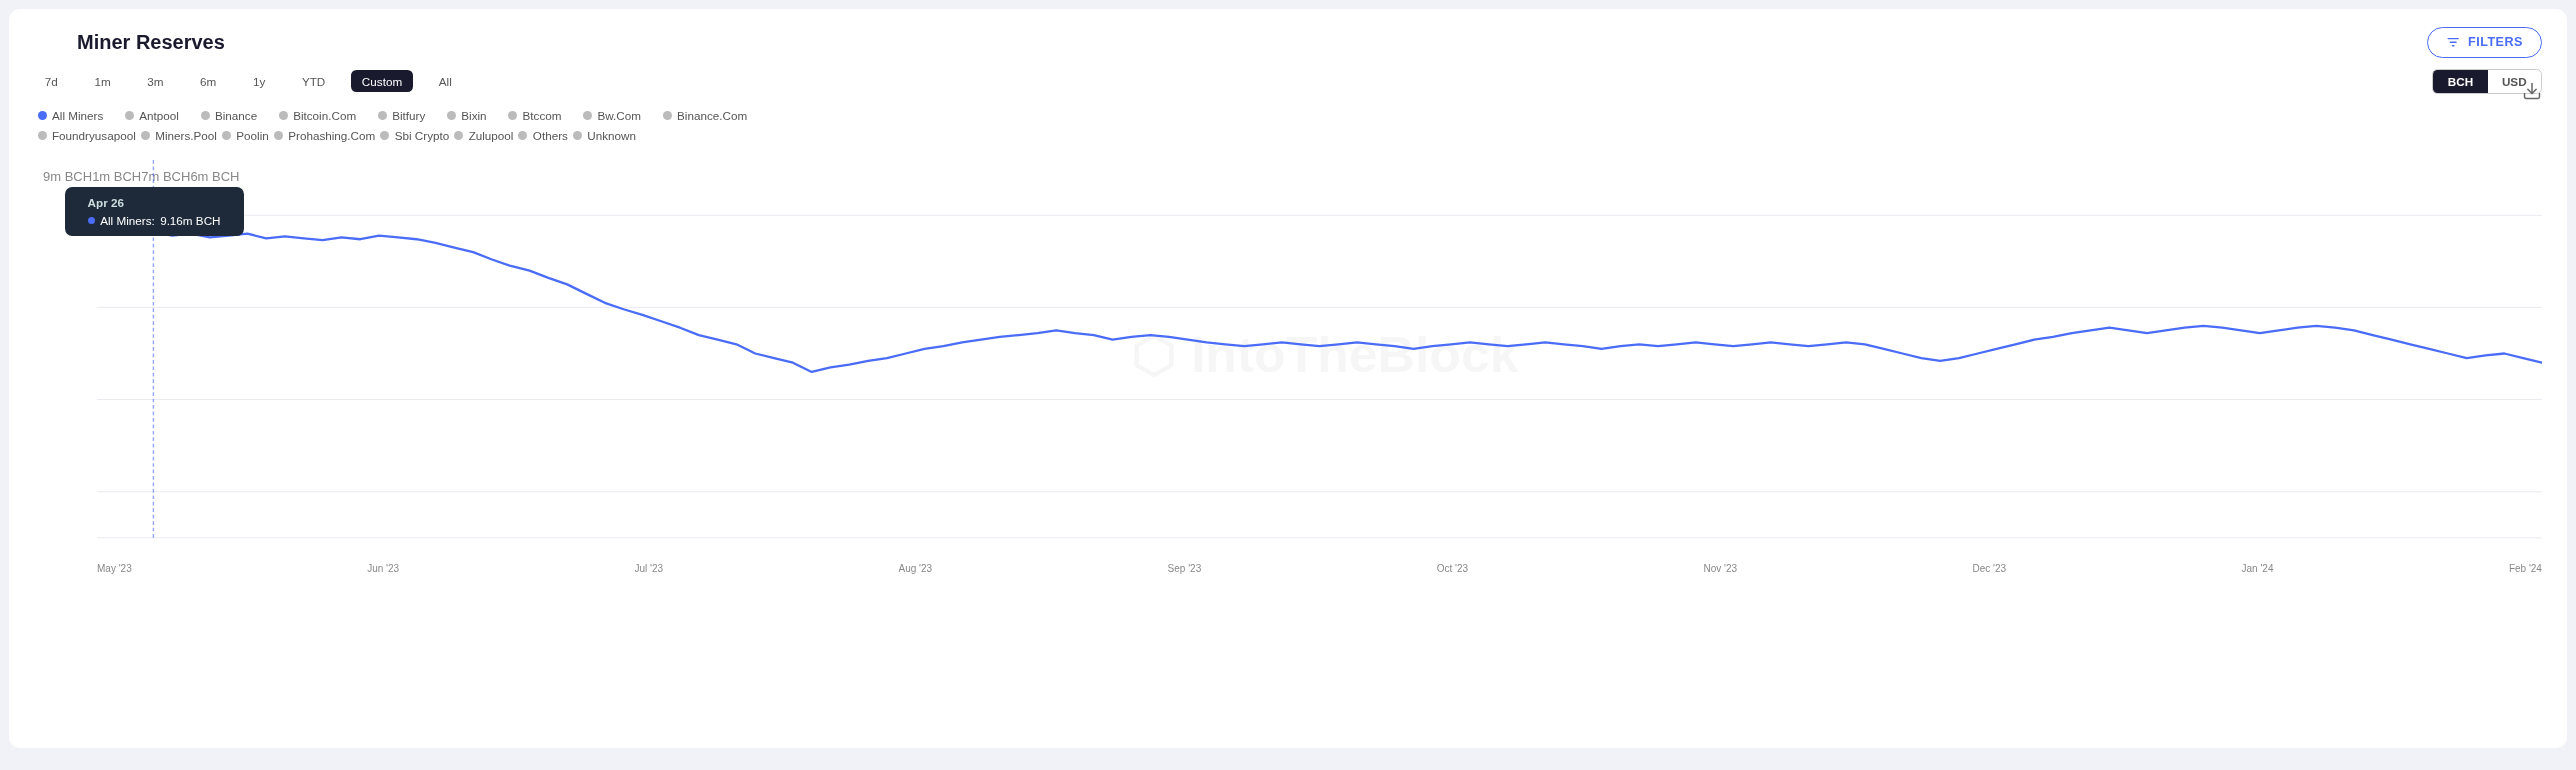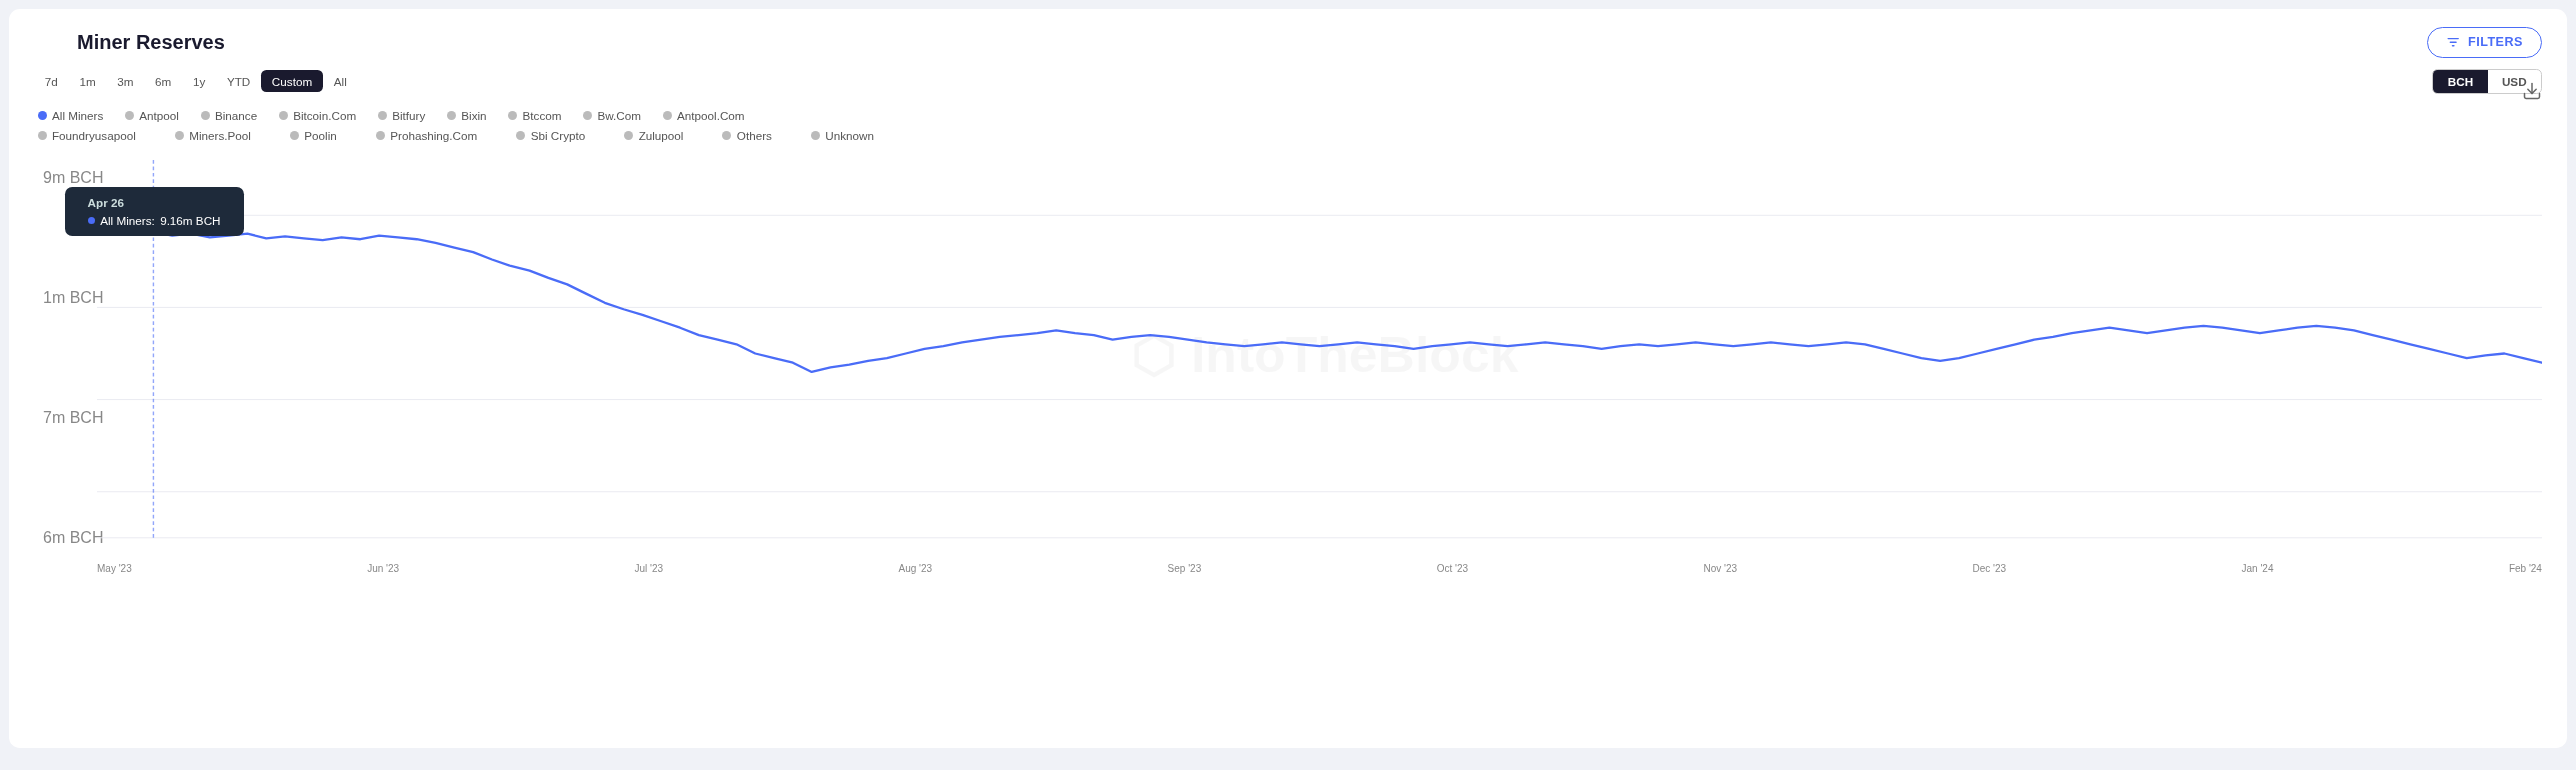--- a/index.html
+++ b/index.html
@@ -49,21 +49,21 @@
       fill: #4a6cf7;
     }
     .toolbar {
       display: flex;
       align-items: center;
       justify-content: space-between;
       margin-bottom: 14.4px;
     }
     .time-filters {
       display: flex;
-      gap: 0;
+      gap: 15px;
       align-items: center;
     }
     .time-btn {
       padding: 4.5px 10.8px;
       border-radius: 5.4px;
       border: none;
       background: transparent;
       color: #555;
       font-size: 11.7px;
       cursor: pointer;
@@ -154,23 +154,23 @@
       height: 7.2px;
       border-radius: 50%;
       background: #4a6cf7;
     }
     .y-axis-labels {
       position: absolute;
       left: 0;
       top: 0;
       height: 100%;
       display: flex;
-      flex-direction: column;
+      flex-direction: row;
       justify-content: space-between;
-      font-size: 16px;
+      font-size: 13px;
       color: #888;
       padding: 9px 0 27px 0;
       pointer-events: none;
     }
     .x-axis-labels {
       position: absolute;
       bottom: 0;
       left: 54px;
       right: 0;
       display: flex;
@@ -259,24 +259,24 @@
         <div class="legend-item inactive">
           <div class="legend-dot" style="background: rgb(187, 187, 187);"></div>
           <span>Btccom</span>
         </div>
         <div class="legend-item inactive">
           <div class="legend-dot" style="background: rgb(187, 187, 187);"></div>
           <span>Bw.Com</span>
         </div>
         <div class="legend-item inactive">
           <div class="legend-dot" style="background: rgb(187, 187, 187);"></div>
-          <span>Antpool.Com</span>
-        </div>
-      </div>
-      <div style="display: flex; gap: 39px; width: 100%;">
+          <span>Binance.Com</span>
+        </div>
+      </div>
+      <div style="display: flex; gap: 5px; width: 100%;">
         <div class="legend-item inactive">
           <div class="legend-dot" style="background: rgb(187, 187, 187);"></div>
           <span>Foundryusapool</span>
         </div>
         <div class="legend-item inactive">
           <div class="legend-dot" style="background: rgb(187, 187, 187);"></div>
           <span>Miners.Pool</span>
         </div>
         <div class="legend-item inactive">
           <div class="legend-dot" style="background: rgb(187, 187, 187);"></div>

